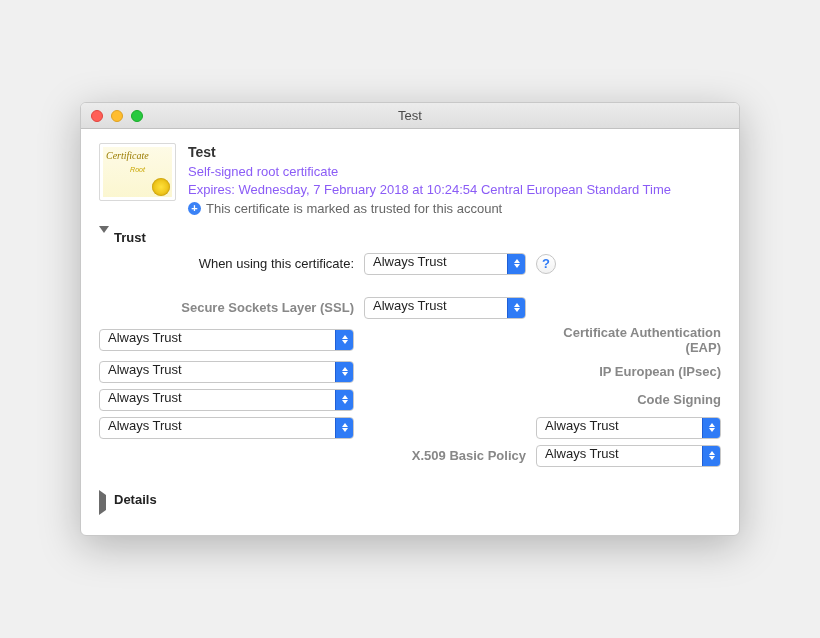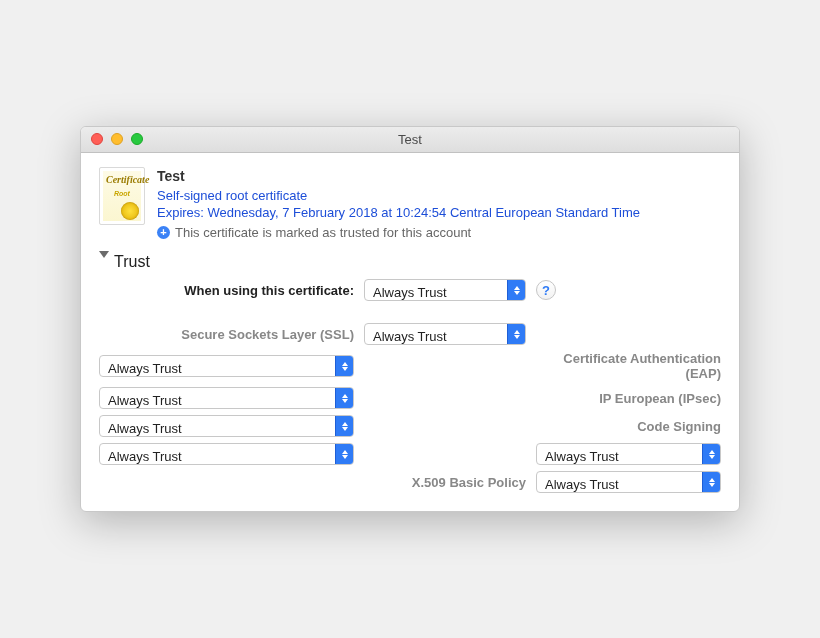--- a/index.html
+++ b/index.html
@@ -50,28 +50,27 @@
     padding: 14px 18px 8px 18px;
     font-size: 13px;
     color: #333;
   }
   .header-row {
     display: flex;
     gap: 12px;
     margin-bottom: 12px;
   }
   .cert-icon-box {
-    width: 46px; height: 58px;
+    width: 77px; height: 58px;
     border: 1px solid #d9d9d9;
     border-radius: 2px;
     background: linear-gradient(#fefbe7,#fbf6cf);
     position: relative;
     flex-shrink: 0;
     box-shadow: inset 0 0 0 3px #fff;
-    font-weight: bold;
   }
   .cert-icon-box .label {
     position: absolute;
     top: 6px; left: 6px;
     font-family: cursive;
     font-size: 10px;
     color: #9a7b00;
     font-style: italic;
   }
   .cert-icon-box .sub {
@@ -85,21 +84,21 @@
   .cert-icon-box .seal {
     position: absolute;
     right: 5px; bottom: 4px;
     width: 18px; height: 18px;
     border-radius: 50%;
     background: radial-gradient(#ffe13c,#e0ae00);
     box-shadow: inset 0 0 2px #a47b00;
   }
   .header-info { flex: 1; line-height: 1.35; }
   .cert-title { font-weight: 700; font-size: 14px; margin-bottom: 1px; }
-  .cert-sub, .cert-exp { color: #1d4ed8; }
+  .cert-sub, .cert-exp { color: #8b5cf6; }
   .trusted-line {
     display: flex;
     align-items: center;
     gap: 5px;
     color: #666;
     margin-top: 2px;
   }
   .plus-icon {
     width: 13px; height: 13px;
     border-radius: 50%;
@@ -109,22 +108,22 @@
     font-size: 11px; font-weight: bold;
     line-height: 1;
   }
   .section {
     margin-top: 6px;
   }
   .section-header {
     display: flex;
     align-items: center;
     gap: 6px;
-    font-weight: 400;
-    font-size: 16px;
+    font-weight: 700;
+    font-size: 13px;
     color: #222;
     margin-bottom: 8px;
     cursor: default;
   }
   .disclosure {
     width: 9px; height: 9px;
     display: inline-block;
   }
   .tri-down {
     width: 0; height: 0;
@@ -143,36 +142,35 @@
     grid-template-columns: 255px 162px auto;
     row-gap: 6px;
     column-gap: 10px;
     align-items: center;
     margin-bottom: 4px;
   }
   .row-label {
     text-align: right;
     color: #3a3a3a;
     font-size: 13px;
-    font-weight: bold;
   }
   .row-label.secondary {
     color: #888;
     font-weight: 600;
   }
   .row-label.primary {
     color: #222;
   }
   .select {
     height: 22px;
     border: 1px solid #c8c8c8;
     border-radius: 4px;
     background: #fff;
     display: flex;
-    align-items: flex-end;
+    align-items: flex-start;
     justify-content: space-between;
     padding-left: 8px;
     font-size: 13px;
     color: #222;
     overflow: hidden;
   }
   .select-arrows {
     width: 18px;
     height: 100%;
     background: #2f7bf6;
@@ -326,15 +324,21 @@
           <span class="select-arrows">
               <span class="arrow-up"></span>
               <span class="arrow-down"></span>
             </span>
         </div>
         <div></div>
 
       </div>
     </div>
 
+    <div class="section details-section">
+      <div class="section-header">
+        <span class="disclosure"><span class="tri-right"></span></span>
+        <span>Details</span>
+      </div>
+    </div>
 
   </div>
 </div>
 
 </body></html>

